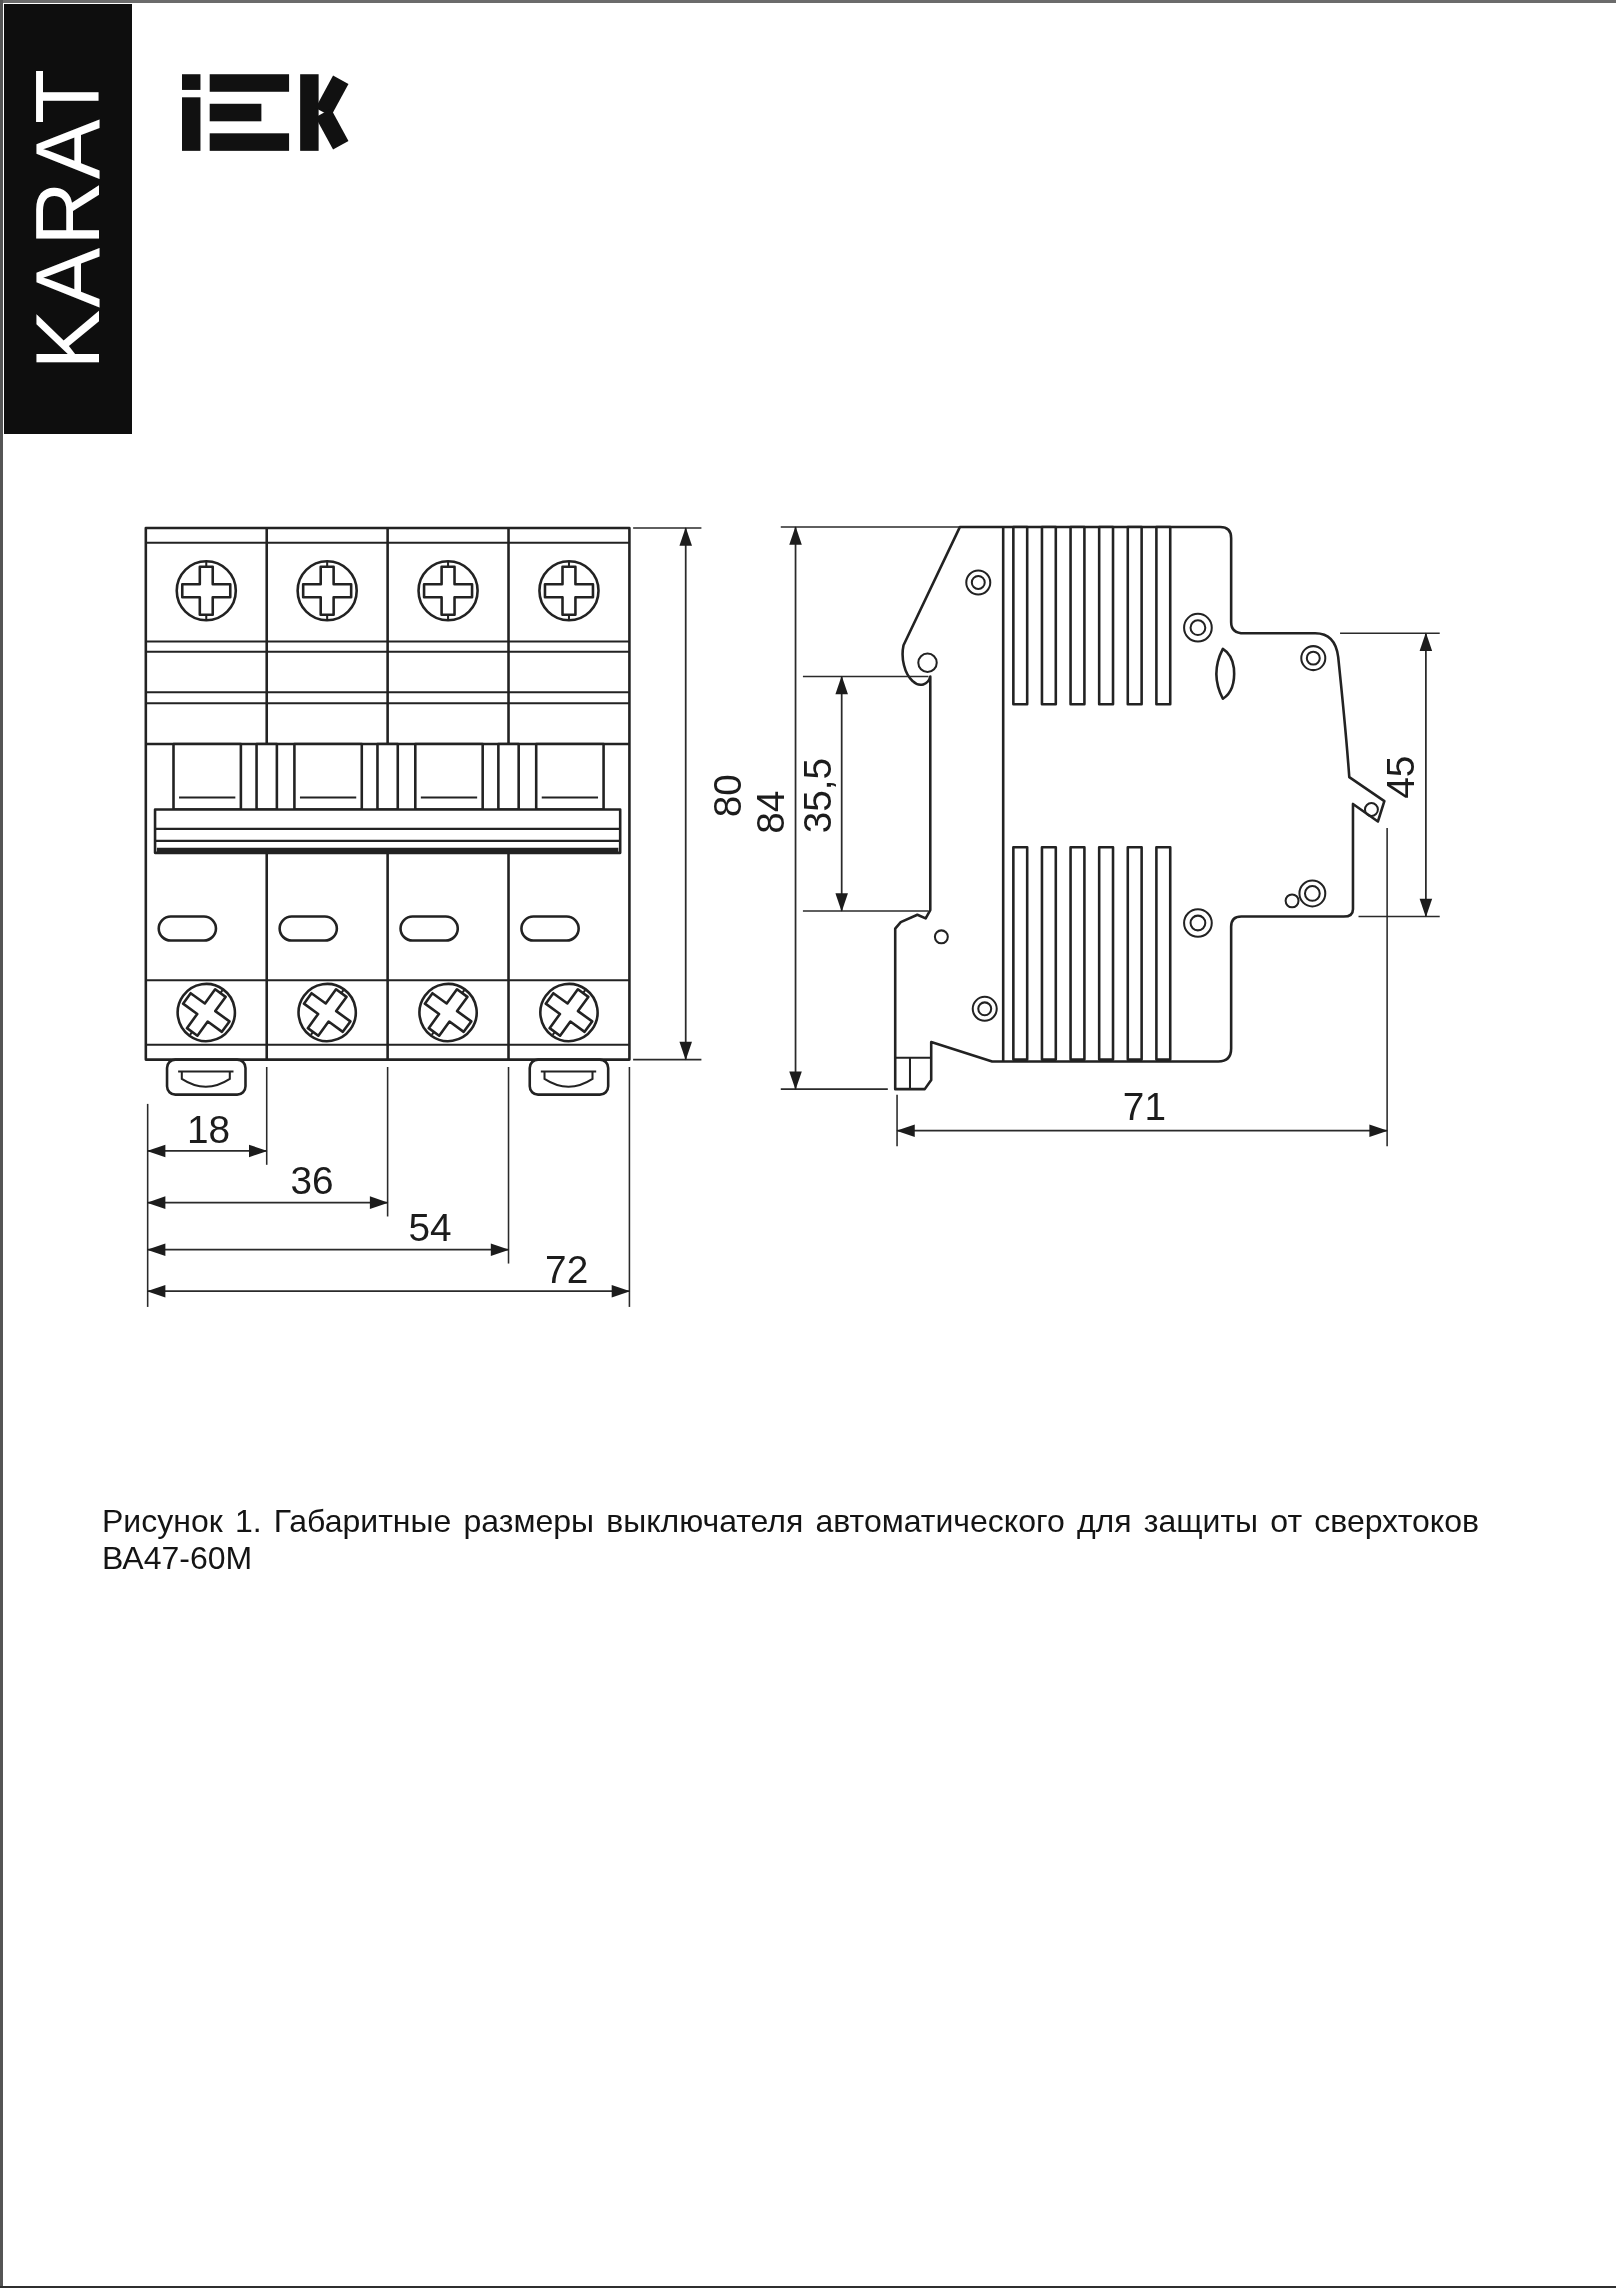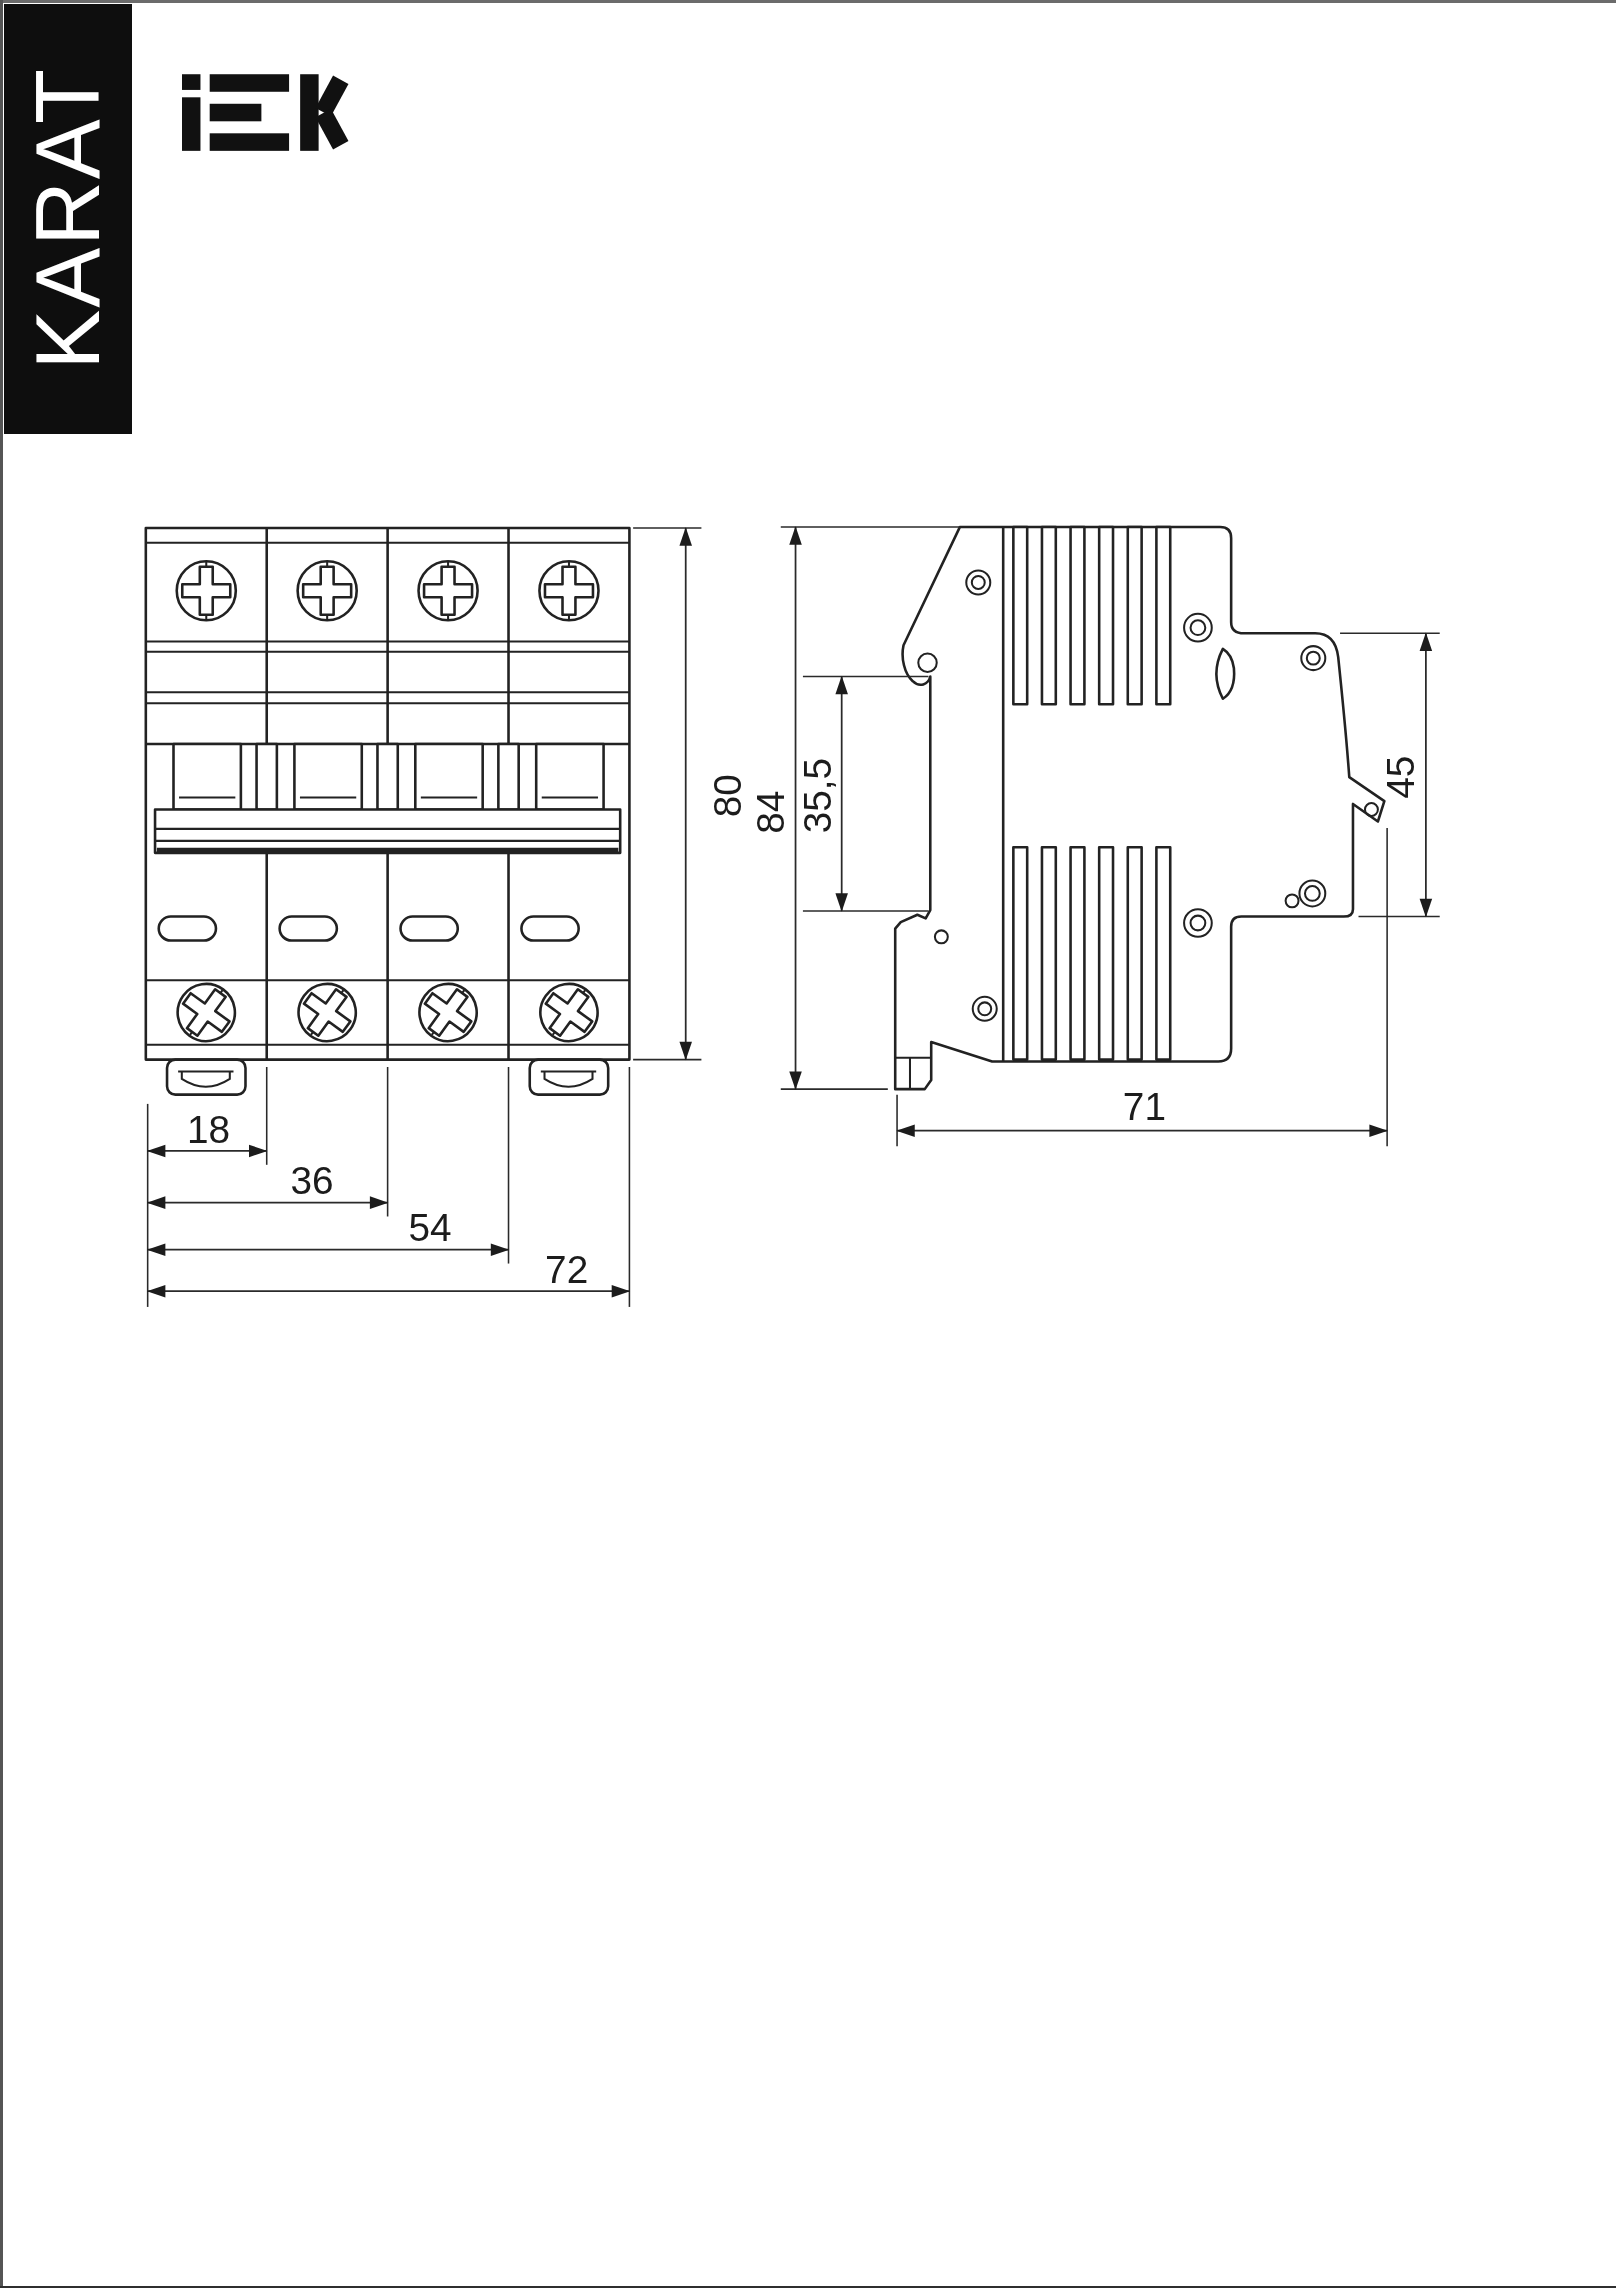--- a/index.html
+++ b/index.html
@@ -272,14 +272,15 @@
       <line class="dimln" x1="1545" y1="686" x2="1545" y2="993" marker-start="url(#arr)" marker-end="url(#arr)"></line>
       <text class="dimtxt" transform="rotate(-90 1532 842)" x="1532" y="842" text-anchor="middle">45</text>
 
       <line class="extln" x1="972" y1="1186" x2="972" y2="1242"></line>
       <line class="extln" x1="1503" y1="897" x2="1503" y2="1242"></line>
       <line class="dimln" x1="972" y1="1225" x2="1503" y2="1225" marker-start="url(#arr)" marker-end="url(#arr)"></line>
       <text class="dimtxt" x="1240" y="1214" text-anchor="middle">71</text>
     </g>
   </svg>
 
+  <div id="caption">Рисунок 1. Габаритные размеры выключателя автоматического для защиты от сверхтоков ВА47-60М</div>
 </div>
 
 
 </body></html>

